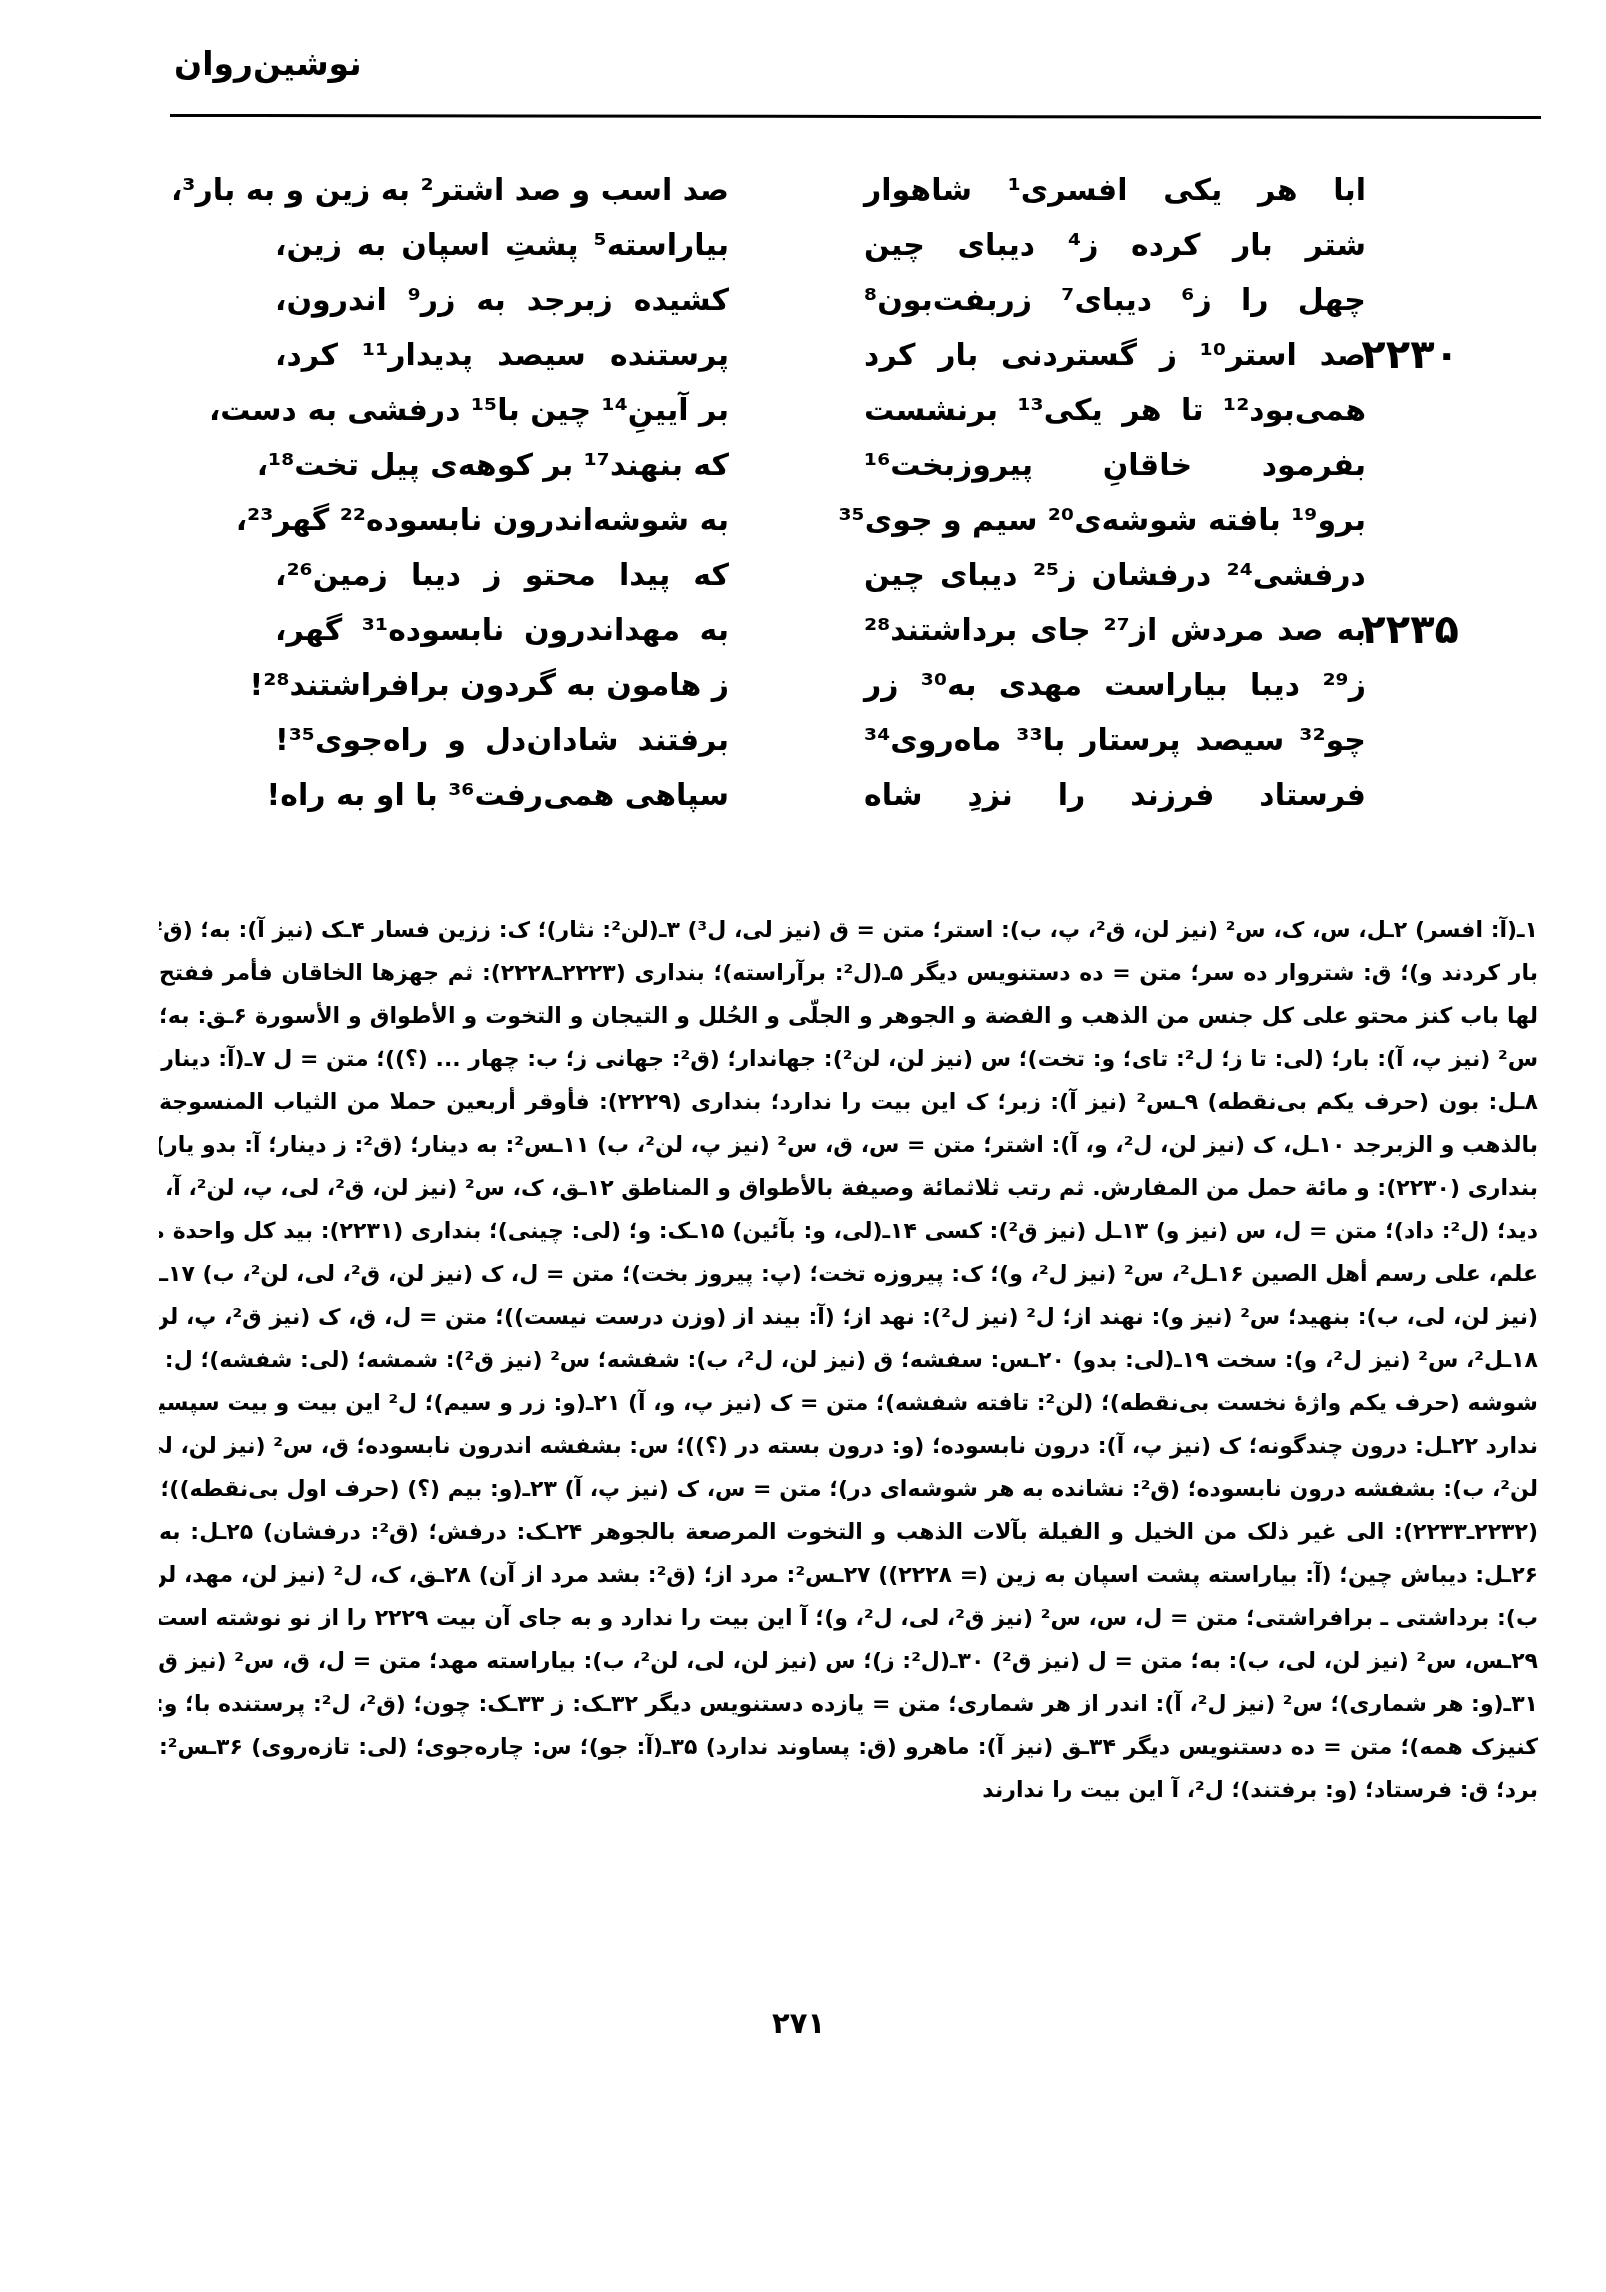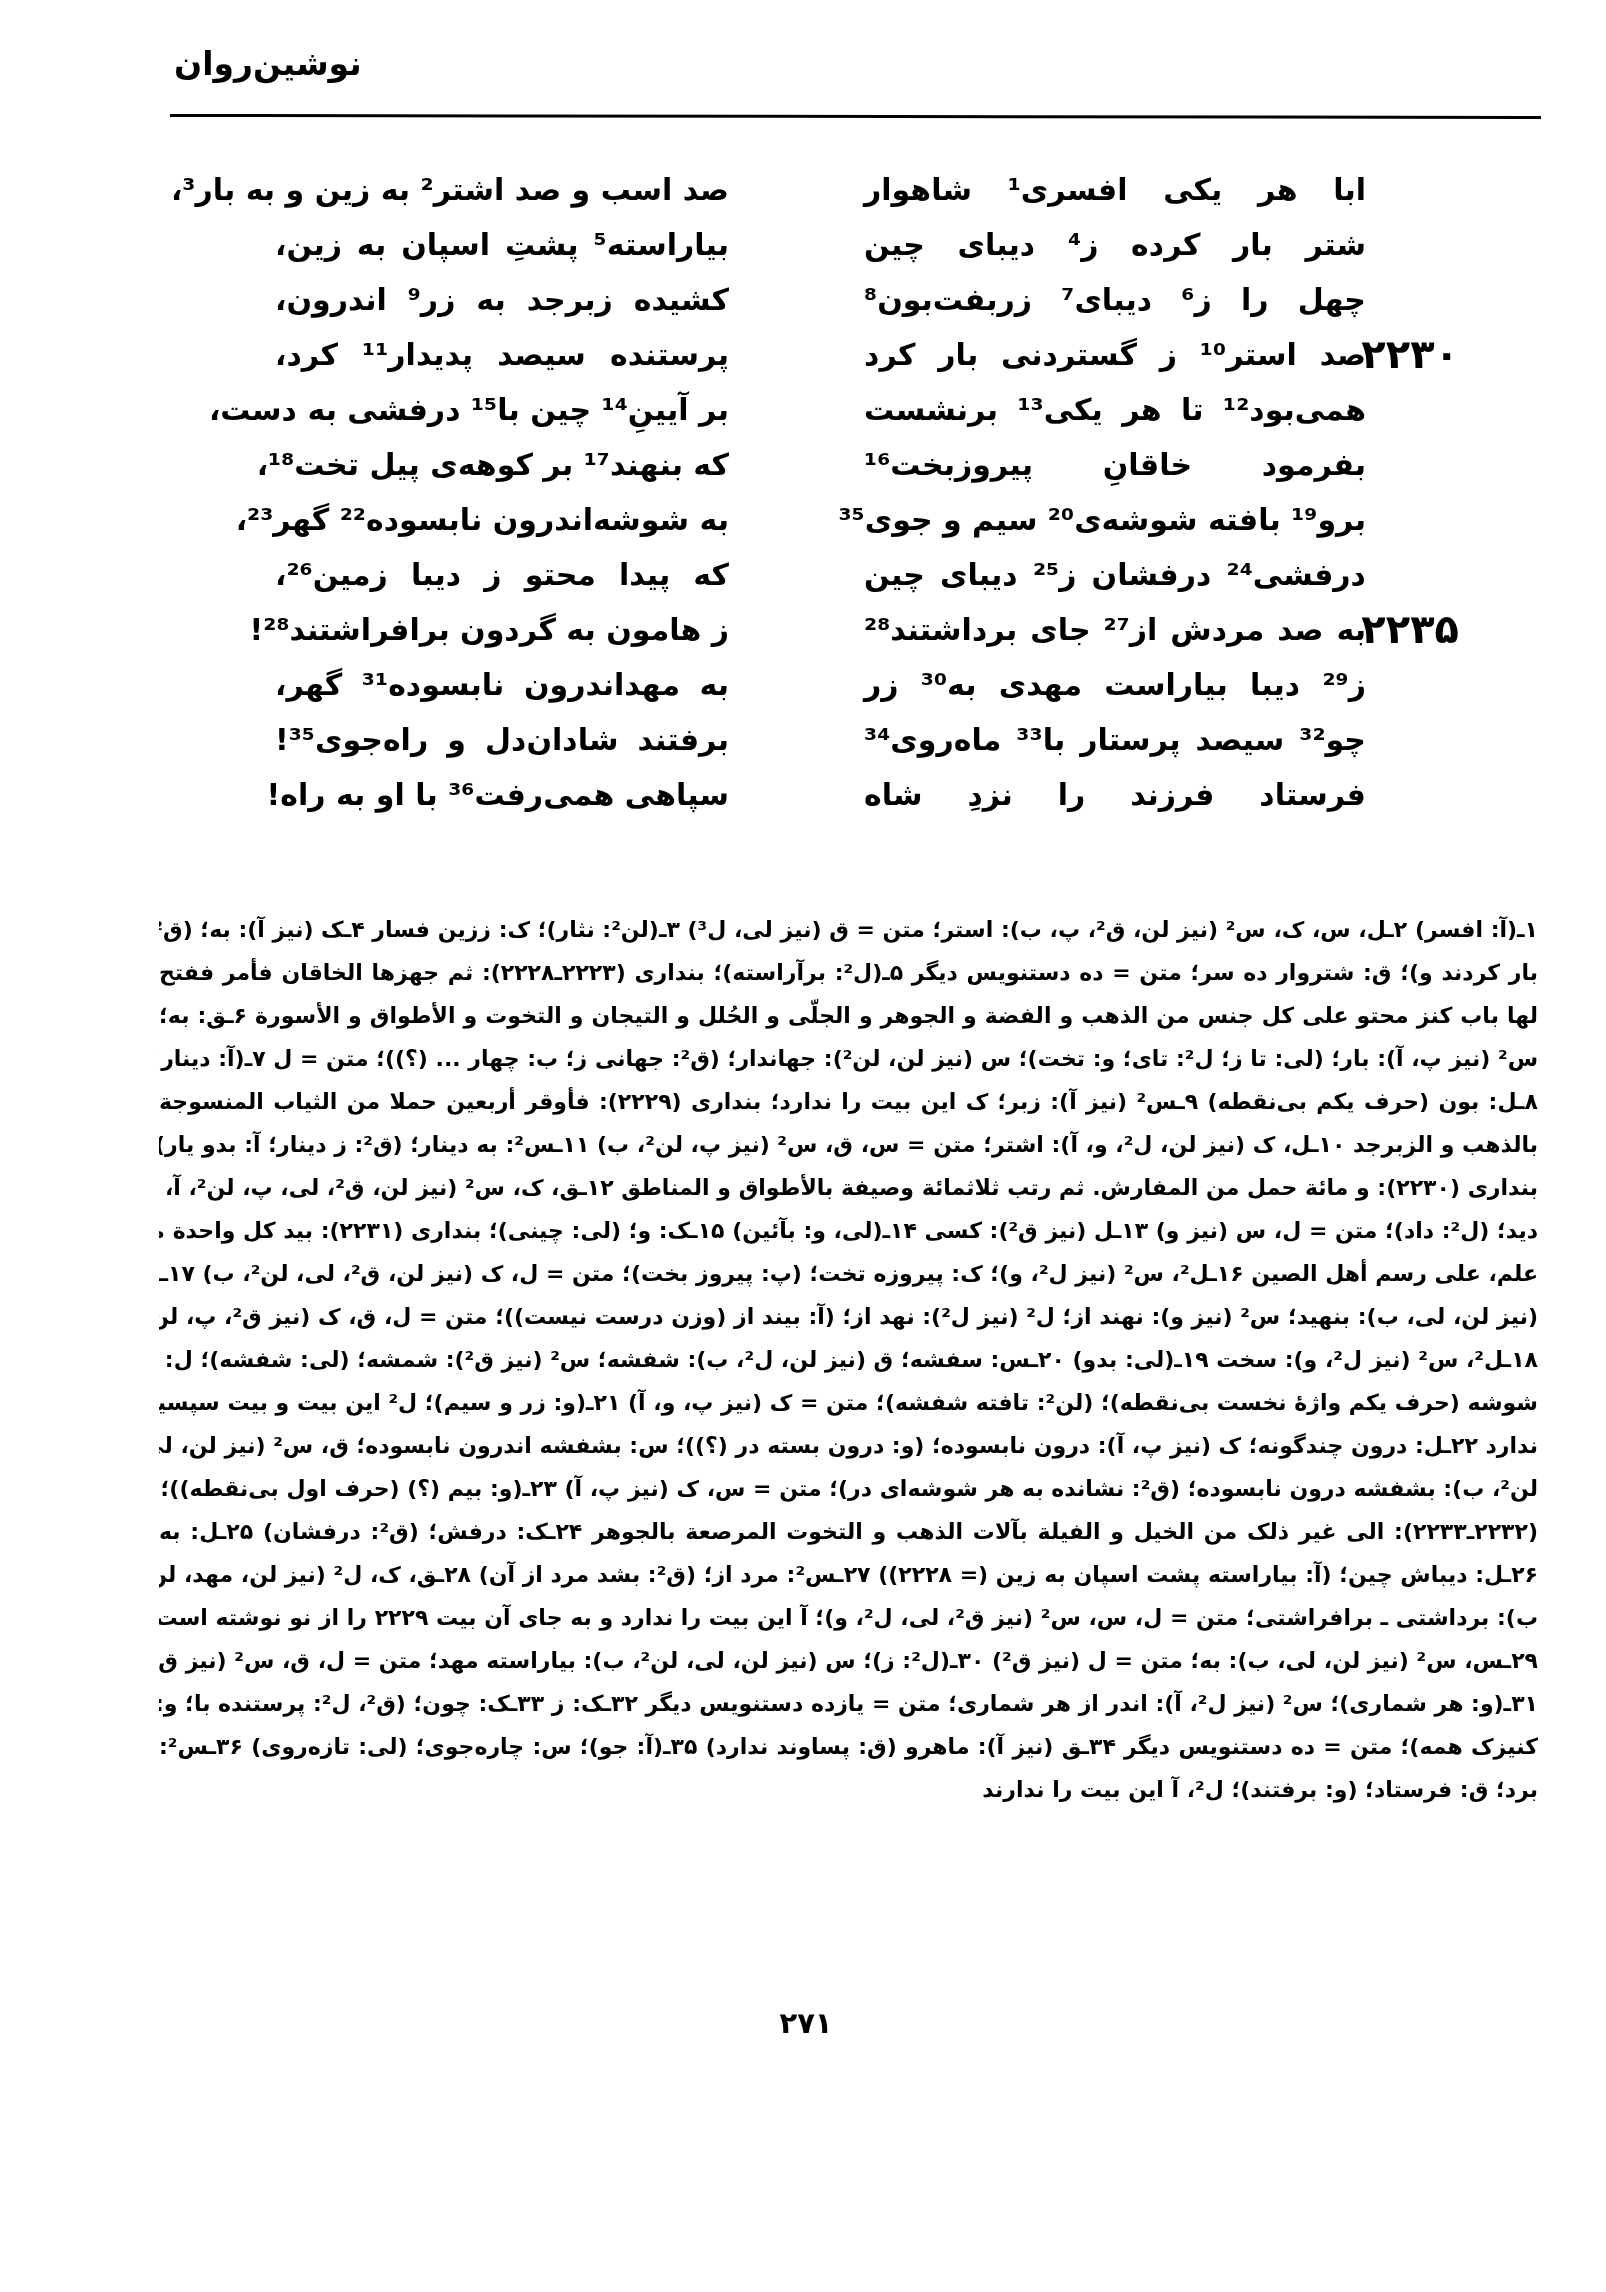--- a/index.html
+++ b/index.html
@@ -12,21 +12,21 @@
   .col { position:absolute; top:162px; direction:rtl; }
   .col-right { left:864px; width:502px; }
   .col-left { left:275px; width:454px; }
   .verse { height:55px; line-height:55px; font-size:30px; font-weight:bold;
            text-align:justify; text-align-last:justify; white-space:nowrap; position:relative; }
   .verse-number { position:absolute; right:-93px; top:0; font-size:40px; font-weight:bold; }
   .footnotes { position:absolute; left:159px; top:908px; width:1379px; direction:rtl; }
   .fn-line { height:43px; line-height:43px; font-size:22px; font-weight:bold;
              white-space:nowrap; text-align:justify; text-align-last:justify; overflow:hidden; }
   .fn-line.last { text-align-last:right; }
-  .page-number { position:absolute; left:772px; top:2006px; width:68px; text-align:center;
+  .page-number { position:absolute; left:772px; top:2006px; width:68px; 
                  font-size:29px; font-weight:bold; }
 </style>
 </head>
 <body>
 
 <div class="header-title">نوشین‌روان</div>
 <div class="header-rule"></div>
 
 <div class="col col-right">
   <div class="verse"><span>ابا هر یکی افسری¹ شاهوار</span></div>
@@ -45,22 +45,22 @@
 
 <div class="col col-left">
   <div class="verse">صد اسب و صد اشتر² به زین و به بار³،</div>
   <div class="verse">بیاراسته⁵ پشتِ اسپان به زین،</div>
   <div class="verse">کشیده زبرجد به زر⁹ اندرون،</div>
   <div class="verse">پرستنده سیصد پدیدار¹¹ کرد،</div>
   <div class="verse">بر آیینِ¹⁴ چین با¹⁵ درفشی به دست،</div>
   <div class="verse">که بنهند¹⁷ بر کوهه‌ی پیل تخت¹⁸،</div>
   <div class="verse">به شوشه‌اندرون نابسوده²² گهر²³،</div>
   <div class="verse">که پیدا محتو ز دیبا زمین²⁶،</div>
+  <div class="verse">به مهداندرون نابسوده³¹ گهر،</div>
   <div class="verse">ز هامون به گردون برافراشتند²⁸!</div>
-  <div class="verse">به مهداندرون نابسوده³¹ گهر،</div>
   <div class="verse">برفتند شادان‌دل و راه‌جوی³⁵!</div>
   <div class="verse">سپاهی همی‌رفت³⁶ با او به راه!</div>
 </div>
 
 <div class="footnotes">
   <div class="fn-line">۱ـ(آ: افسر) ۲ـل، س، ک، س² (نیز لن، ق²، پ، ب): استر؛ متن = ق (نیز لی، ل³) ۳ـ(لن²: نثار)؛ ک: ززین فسار ۴ـک (نیز آ): به؛ (ق²:</div>
   <div class="fn-line">بار کردند و)؛ ق: شتروار ده سر؛ متن = ده دستنویس دیگر ۵ـ(ل²: برآراسته)؛ بنداری (۲۲۲۳ـ۲۲۲۸): ثم جهزها الخاقان فأمر ففتح</div>
   <div class="fn-line">لها باب كنز محتو على كل جنس من الذهب و الفضة و الجوهر و الجلّى و الحُلل و التيجان و التخوت و الأطواق و الأسورة ۶ـق: به؛</div>
   <div class="fn-line">س² (نیز پ، آ): بار؛ (لی: تا ز؛ ل²: تای؛ و: تخت)؛ س (نیز لن، لن²): جهاندار؛ (ق²: جهانی ز؛ ب: چهار ... (؟))؛ متن = ل ۷ـ(آ: دینار)</div>
   <div class="fn-line">۸ـل: بون (حرف یکم بی‌نقطه) ۹ـس² (نیز آ): زبر؛ ک این بیت را ندارد؛ بنداری (۲۲۲۹): فأوقر أربعین حملا من الثیاب المنسوجة</div>

